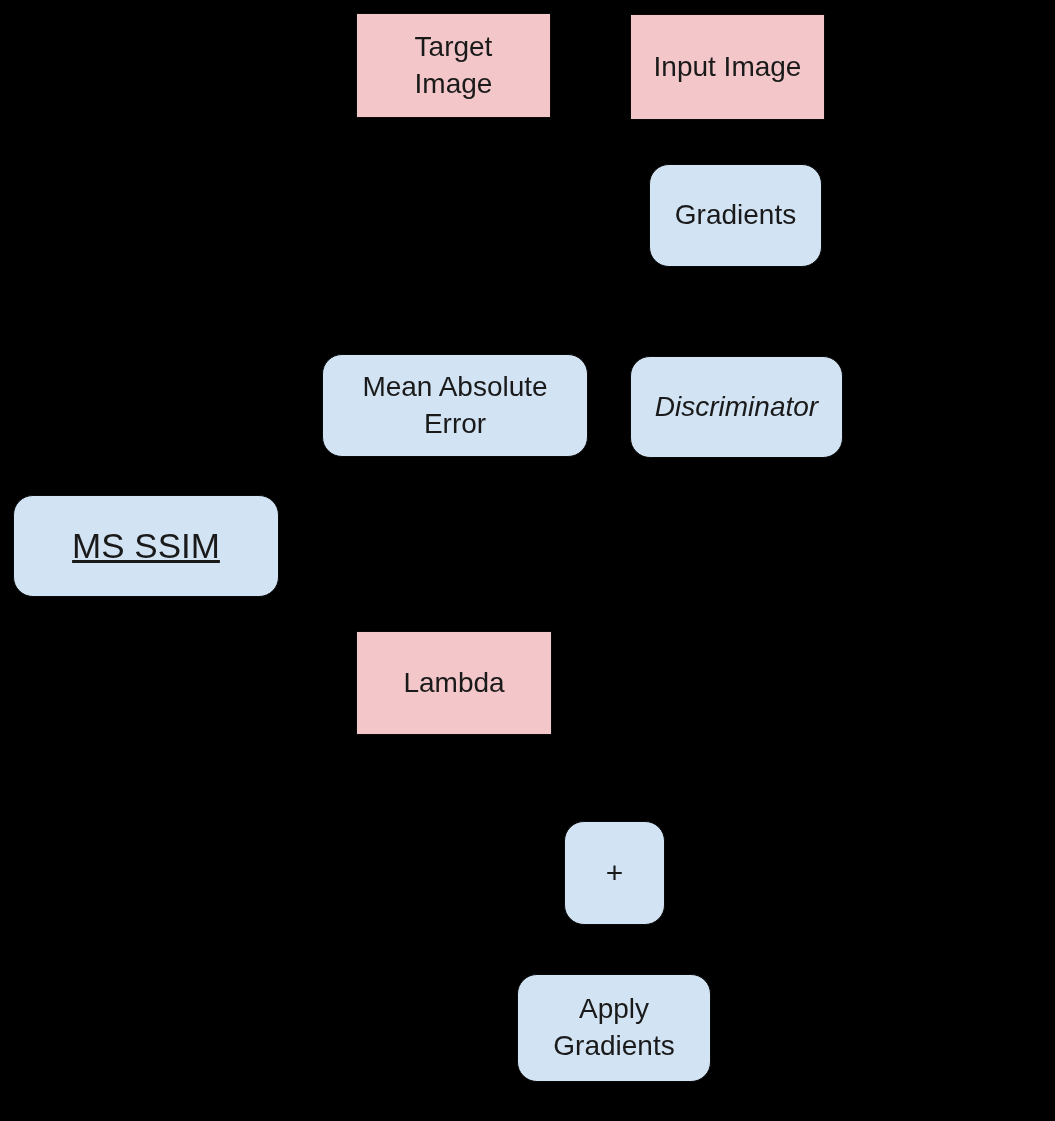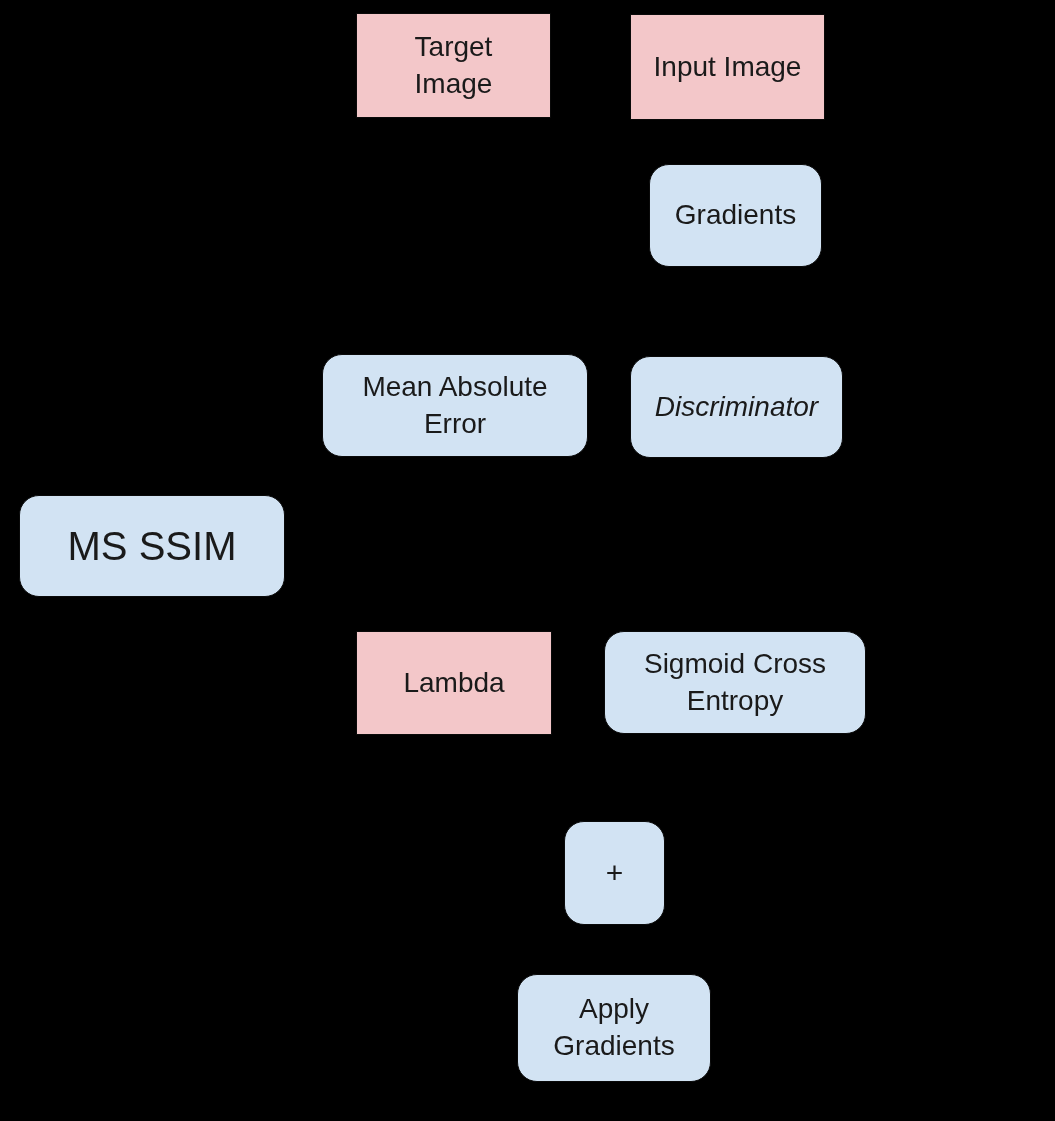--- a/index.html
+++ b/index.html
@@ -35,21 +35,21 @@
   .node--blue {
     background: #d2e3f3;
     border-radius: 20px;
   }
   
   .n-target      { left: 356px; top: 13px;  width: 195px; height: 105px; }
   .n-input       { left: 630px; top: 14px;  width: 195px; height: 106px; }
   .n-generator   { left: 649px; top: 164px; width: 173px; height: 103px; }
   .n-mae         { left: 322px; top: 354px; width: 266px; height: 103px; }
   .n-discrim     { left: 630px; top: 356px; width: 213px; height: 102px; font-style: italic; }
-  .n-msssim      { left: 19px;   top: 495px; width: 266px; height: 102px; font-size: 40px; }
+  .n-msssim      { left: 13px;   top: 495px; width: 266px; height: 102px; font-size: 35px; text-decoration: underline; }
   .n-all1s       { left: 786px; top: 493px; width: 196px; height: 105px; }
   .n-lambda      { left: 356px; top: 631px; width: 196px; height: 104px; }
   .n-sigmoid     { left: 604px; top: 631px; width: 262px; height: 103px; }
   .n-plus        { left: 564px; top: 821px; width: 101px; height: 104px; font-size: 30px; }
   .n-applygrad   { left: 517px; top: 974px; width: 194px; height: 108px; text-align: center; }
 </style>
 </head>
 <body>
 
 <div class="canvas">
@@ -64,21 +64,19 @@
   <div class="node node--blue n-mae">Mean Absolute
 Error</div>
 
   <div class="node node--blue n-discrim">Discriminator</div>
 
   <div class="node node--blue n-msssim">MS SSIM</div>
 
 
   <div class="node node--pink n-lambda">Lambda</div>
 
-  <div class="node node--blue n-sigmoid">Sigmoid Cross
-Entropy</div>
 
   <div class="node node--blue n-plus">+</div>
 
   <div class="node node--blue n-applygrad">Apply
 Gradients</div>
 
 </div>
 
 </body></html>

